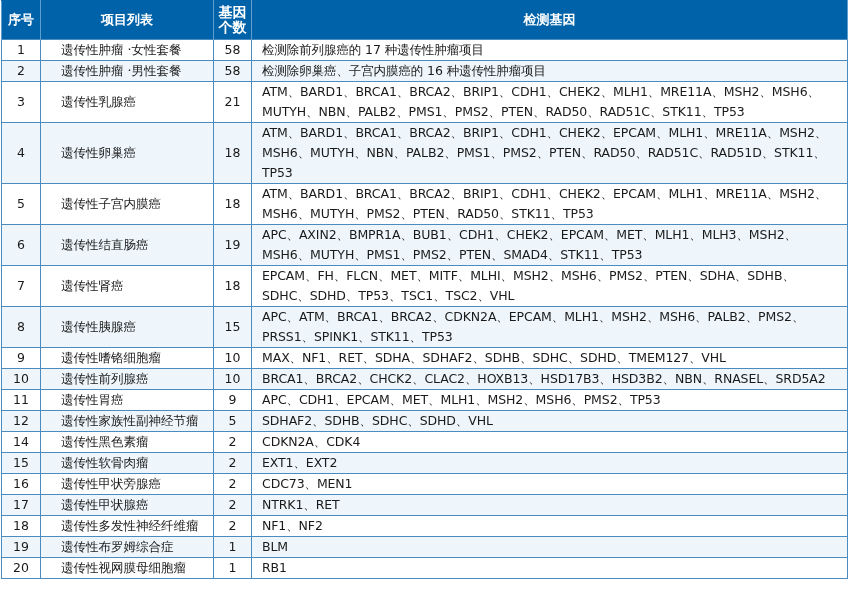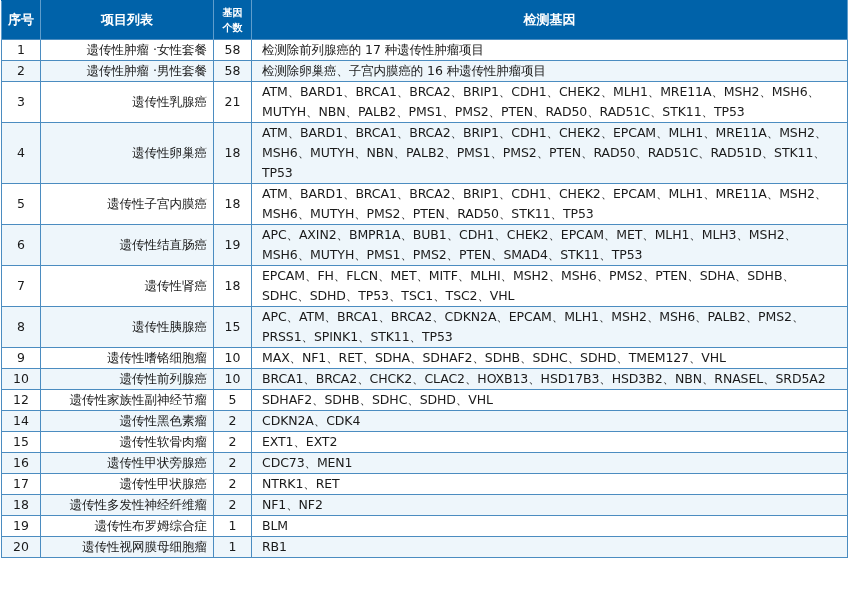--- a/index.html
+++ b/index.html
@@ -23,31 +23,31 @@
     font-weight: bold;
     font-size: 13px;
     height: 38px;
     padding: 0;
     border-left: 1px solid #5f9dcc;
     border-right: 1px solid #5f9dcc;
     border-top: 1px solid #0062a9;
     text-align: center;
     line-height: 16px;
   }
-  thead th.count-head { font-size: 10px; line-height: 15px; }
+  thead th.count-head { font-size: 14px; line-height: 15px; }
   tbody td {
     border: 1.5px solid #4b8cc0;
     padding: 0 6px;
     line-height: 20px;
     vertical-align: middle;
   }
   tbody tr:nth-child(even) td { background: #eef6fb; }
   tbody tr:nth-child(odd) td { background: #ffffff; }
   td.no { text-align: center; padding: 0; }
-  td.name { padding-left: 20px; white-space: nowrap; text-align: right; }
+  td.name { padding-left: 20px; white-space: nowrap; }
   td.count { text-align: center; padding: 0; }
   td.genes { padding-left: 10px; padding-right: 9px; letter-spacing: -0.1px; }
 </style>
 </head>
 <body>
 
 <table class="gene-table">
   <colgroup>
     <col class="c-no">
       <col class="c-name">
@@ -120,20 +120,26 @@
         <td class="count">10</td>
         <td class="genes">MAX、NF1、RET、SDHA、SDHAF2、SDHB、SDHC、SDHD、TMEM127、VHL</td>
       </tr>
       <tr>
         <td class="no">10</td>
         <td class="name">遗传性前列腺癌</td>
         <td class="count">10</td>
         <td class="genes">BRCA1、BRCA2、CHCK2、CLAC2、HOXB13、HSD17B3、HSD3B2、NBN、RNASEL、SRD5A2</td>
       </tr>
       <tr>
+        <td class="no">11</td>
+        <td class="name">遗传性胃癌</td>
+        <td class="count">9</td>
+        <td class="genes">APC、CDH1、EPCAM、MET、MLH1、MSH2、MSH6、PMS2、TP53</td>
+      </tr>
+      <tr>
         <td class="no">12</td>
         <td class="name">遗传性家族性副神经节瘤</td>
         <td class="count">5</td>
         <td class="genes">SDHAF2、SDHB、SDHC、SDHD、VHL</td>
       </tr>
       <tr>
         <td class="no">14</td>
         <td class="name">遗传性黑色素瘤</td>
         <td class="count">2</td>
         <td class="genes">CDKN2A、CDK4</td>

